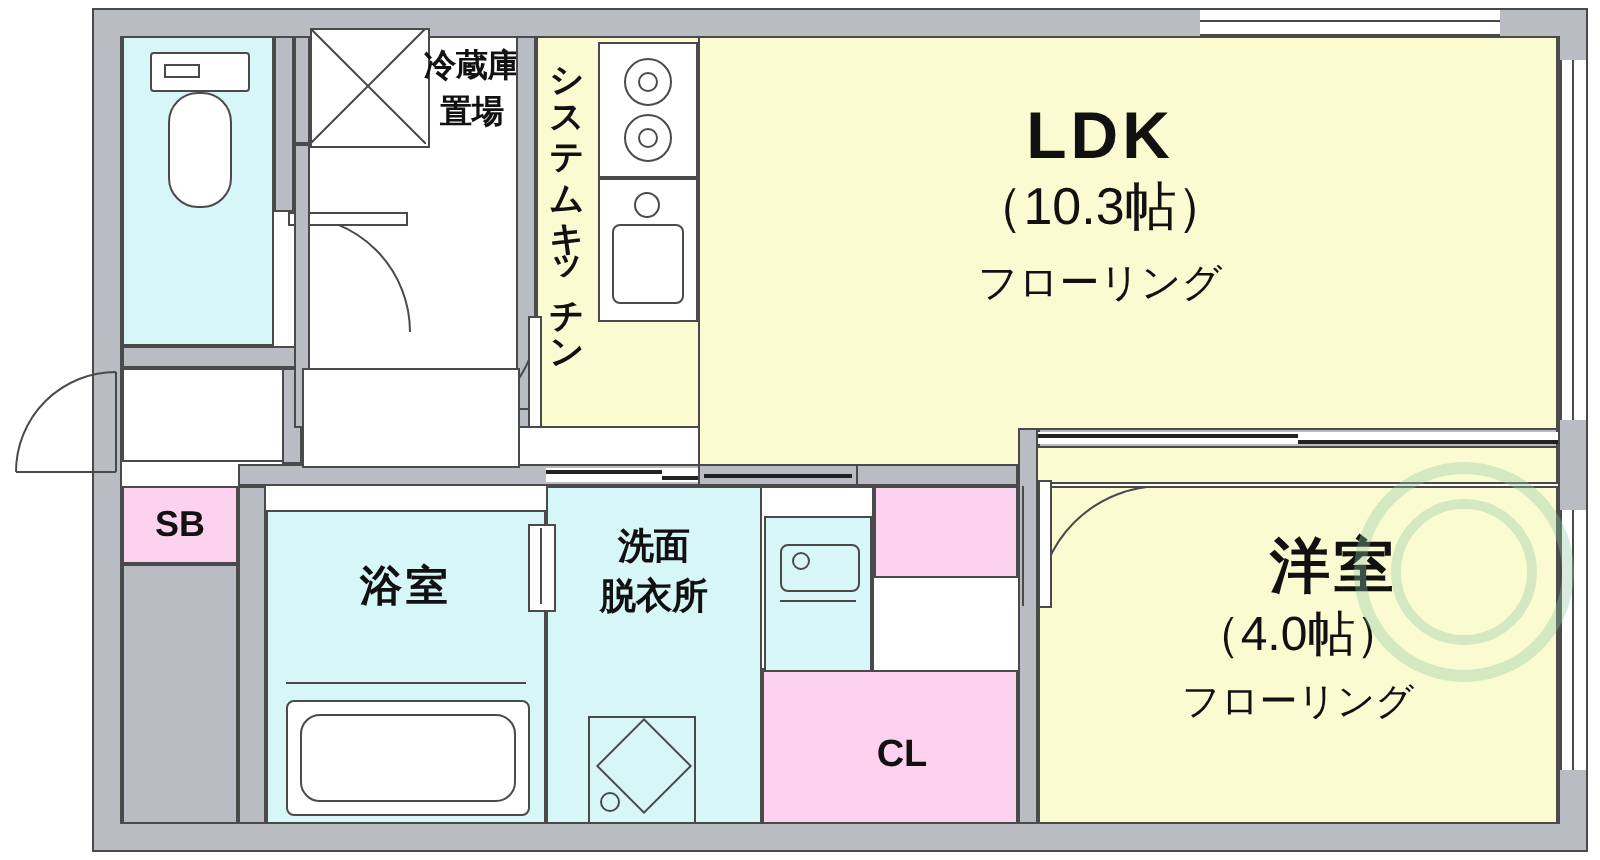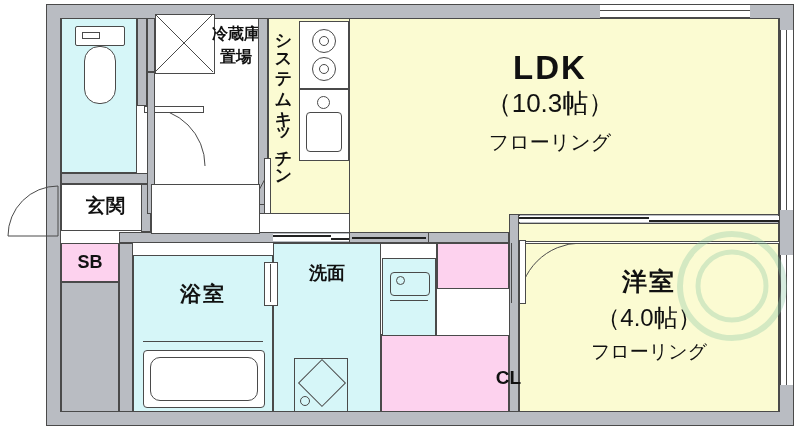--- a/index.html
+++ b/index.html
@@ -33,21 +33,21 @@
   <div class="abs f-white" style="left:60px;top:18px;width:720px;height:394px;border:1px solid #4a4a4a;box-sizing:border-box;"></div>
 
   <div class="room f-ldk" style="left:349px;top:18px;width:430px;height:224px;border:1px solid #4a4a4a;"></div>
   <div class="room f-ldk" style="left:349px;top:242px;width:80px;height:0px;"></div>
 
   <div class="lbl" style="left:470px;top:48px;width:160px;font-size:33px;font-weight:bold;letter-spacing:2px;">LDK</div>
   <div class="lbl" style="left:455px;top:88px;width:190px;font-size:26px;">（10.3帖）</div>
   <div class="lbl" style="left:455px;top:130px;width:190px;font-size:20px;">フローリング</div>
 
   <div class="room f-ldk" style="left:519px;top:243px;width:260px;height:169px;border:1px solid #4a4a4a;"></div>
-  <div class="lbl" style="left:589px;top:266px;width:120px;font-size:25px;font-weight:bold;letter-spacing:2px;">洋室</div>
+  <div class="lbl" style="left:607px;top:266px;width:120px;font-size:30px;font-weight:bold;letter-spacing:2px;">洋室</div>
   <div class="lbl" style="left:574px;top:303px;width:150px;font-size:24px;">（4.0帖）</div>
   <div class="lbl" style="left:569px;top:340px;width:160px;font-size:19px;">フローリング</div>
 
   <div class="ln" style="left:784px;top:40px;width:8px;height:1px;"></div>
   <div class="abs" style="left:780px;top:30px;width:12px;height:180px;background:#ffffff;border-left:1px solid #4a4a4a;border-right:1px solid #4a4a4a;"></div>
   <div class="ln" style="left:786px;top:30px;width:1px;height:180px;"></div>
 
   <div class="abs" style="left:780px;top:255px;width:12px;height:130px;background:#ffffff;border-left:1px solid #4a4a4a;border-right:1px solid #4a4a4a;"></div>
   <div class="ln" style="left:786px;top:255px;width:1px;height:130px;"></div>
 
@@ -64,26 +64,27 @@
   <div class="abs" style="left:511px;top:243px;width:1px;height:60px;background:#4a4a4a;"></div>
   <svg class="abs" width="70" height="70" style="left:519px;top:243px;">
     <path d="M0,62 A62,62 0 0 1 62,0" fill="none" stroke="#4a4a4a" stroke-width="1"></path>
     <line x1="0" y1="62" x2="0" y2="0" stroke="#4a4a4a" stroke-width="1"></line>
   </svg>
   <div class="abs f-white" style="left:519px;top:240px;width:5px;height:62px;background:#ffffff;border:1px solid #4a4a4a;"></div>
 
   <div class="room f-pink" style="left:437px;top:243px;width:72px;height:46px;border:1px solid #4a4a4a;"></div>
 
   <div class="room f-pink" style="left:381px;top:335px;width:128px;height:77px;border:1px solid #4a4a4a;"></div>
-  <div class="lbl" style="left:381px;top:366px;width:140px;font-size:19px;font-weight:bold;text-align:right;">CL</div>
+  <div class="lbl" style="left:381px;top:366px;width:140px;font-size:19px;font-weight:bold;">CL</div>
 
   <div class="room f-white" style="left:372px;top:243px;width:65px;height:92px;border:1px solid #4a4a4a;"></div>
 
   <div class="room f-cyan" style="left:273px;top:243px;width:108px;height:169px;border:1px solid #4a4a4a;"></div>
   <div class="lbl" style="left:273px;top:263px;width:108px;font-size:18px;font-weight:bold;">洗面</div>
+  <div class="lbl" style="left:273px;top:288px;width:108px;font-size:18px;font-weight:bold;">脱衣所</div>
 
   <div class="abs" style="left:294px;top:358px;width:52px;height:52px;background:#d6f6f8;border:1px solid #4a4a4a;"></div>
   <div class="abs" style="left:305px;top:366px;width:32px;height:32px;border:1px solid #4a4a4a;transform:rotate(45deg);"></div>
   <div class="abs" style="left:300px;top:396px;width:8px;height:8px;border:1px solid #4a4a4a;border-radius:50%;"></div>
 
   <div class="abs f-cyan" style="left:382px;top:258px;width:52px;height:76px;border:1px solid #4a4a4a;"></div>
   <div class="abs" style="left:390px;top:272px;width:38px;height:22px;border:1px solid #4a4a4a;border-radius:4px;"></div>
   <div class="abs" style="left:396px;top:276px;width:7px;height:7px;border:1px solid #4a4a4a;border-radius:50%;"></div>
   <div class="abs" style="left:390px;top:300px;width:38px;height:1px;background:#4a4a4a;"></div>
 
@@ -91,21 +92,20 @@
   <div class="lbl" style="left:133px;top:281px;width:140px;font-size:21px;font-weight:bold;letter-spacing:2px;">浴室</div>
 
   <div class="abs" style="left:143px;top:350px;width:120px;height:56px;background:#ffffff;border:1px solid #4a4a4a;border-radius:4px;"></div>
   <div class="abs" style="left:150px;top:357px;width:106px;height:42px;background:#ffffff;border:1px solid #4a4a4a;border-radius:10px;"></div>
   <div class="abs" style="left:143px;top:341px;width:120px;height:1px;background:#4a4a4a;"></div>
 
   <div class="room f-pink" style="left:61px;top:243px;width:58px;height:39px;border:1px solid #4a4a4a;"></div>
   <div class="lbl" style="left:61px;top:252px;width:58px;font-size:18px;font-weight:bold;">SB</div>
 
   <div class="room f-white" style="left:61px;top:184px;width:90px;height:47px;border:1px solid #4a4a4a;"></div>
-  <div class="lbl" style="left:61px;top:194px;width:90px;font-size:19px;font-weight:bold;letter-spacing:1px;">玄関</div>
 
   <div class="abs" style="left:8px;top:186px;width:52px;height:52px;"></div>
   <svg class="abs" width="54" height="56" style="left:6px;top:184px;">
     <path d="M52,2 A50,50 0 0 0 2,52" fill="none" stroke="#4a4a4a" stroke-width="1"></path>
     <line x1="52" y1="2" x2="52" y2="52" stroke="#4a4a4a" stroke-width="1"></line>
     <line x1="2" y1="52" x2="52" y2="52" stroke="#4a4a4a" stroke-width="1"></line>
   </svg>
 
   <div class="room f-cyan" style="left:61px;top:18px;width:76px;height:155px;border:1px solid #4a4a4a;"></div>
 

